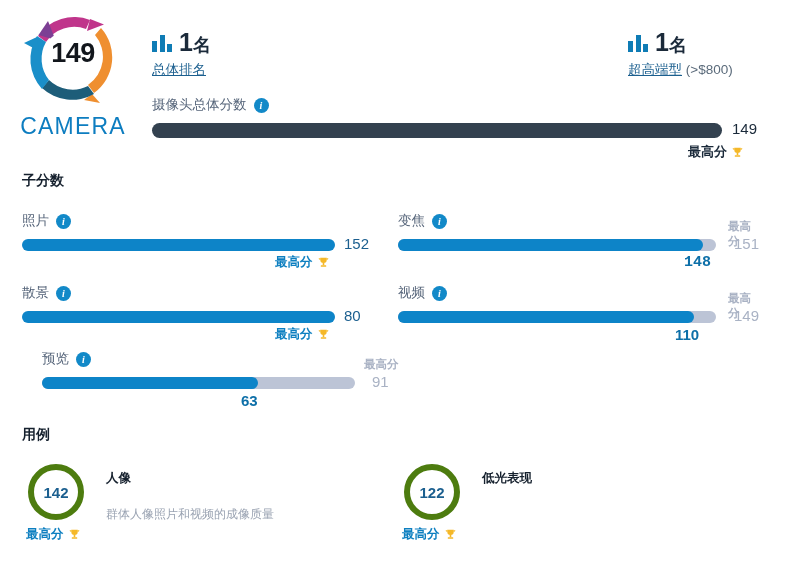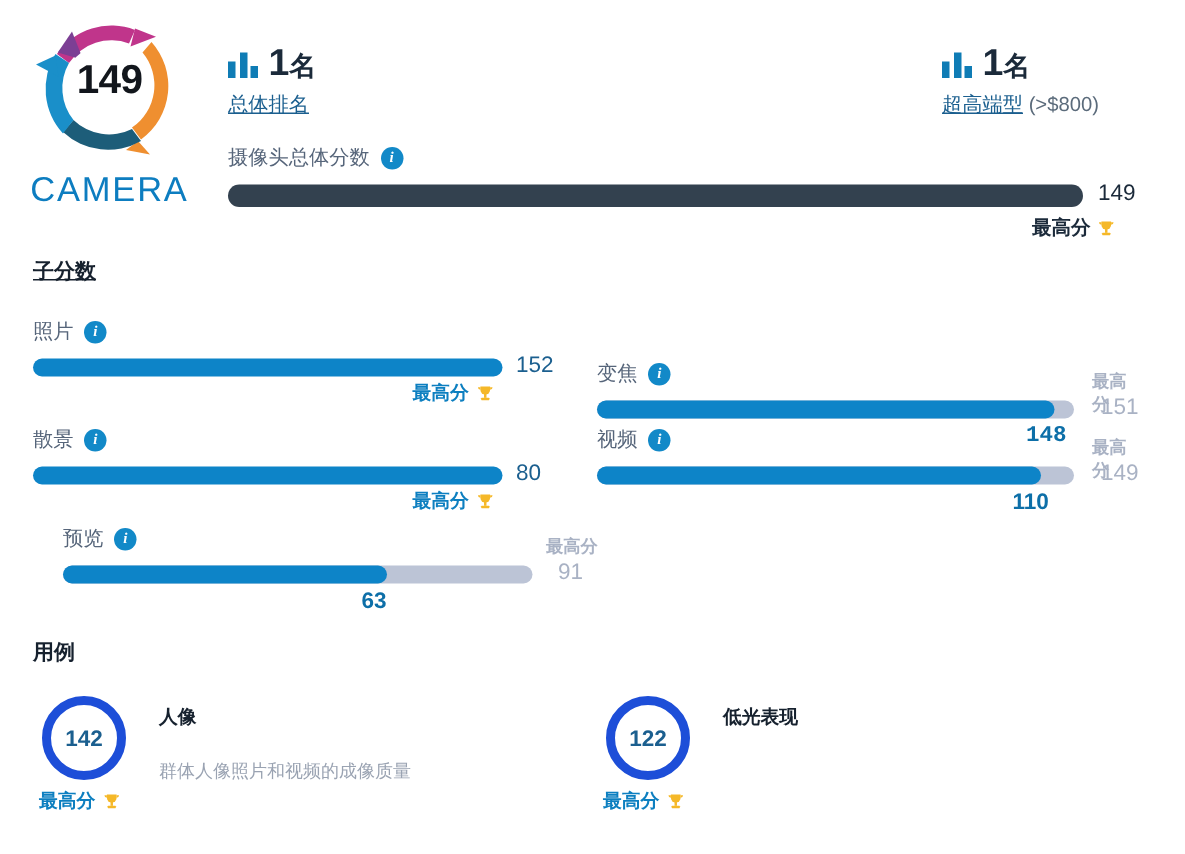--- a/index.html
+++ b/index.html
@@ -68,21 +68,21 @@
     width: 15px; height: 15px; border-radius: 50%;
     background: #1289c8; color: #fff;
     font-size: 10px; font-style: italic; font-weight: bold;
     display: inline-flex; align-items: center; justify-content: center;
     font-family: "Liberation Serif", serif;
     flex: none;
   }
 
   
   .section-title { position: absolute; font-size: 14px; font-weight: bold; color: #16212e; }
-  #t-sub { left: 22px; top: 172px; text-decoration: underline; }
+  #t-sub { left: 22px; top: 172px; }
   #t-use { left: 22px; top: 426px; }
 
   
   .sub { position: absolute; width: 360px; }
   .sub-label { display: flex; align-items: center; gap: 7px; font-size: 13.5px; color: #56657a; }
   .sub-bar-row { position: relative; margin-top: 9px; height: 12px; }
   .track {
     position: absolute; left: 0; top: 0; height: 12px;
     border-radius: 6px; background: #bcc4d6;
   }
@@ -109,21 +109,21 @@
   .best-below {
     position: absolute; top: 15px;
     display: flex; align-items: center; gap: 4px;
     font-size: 12.5px; font-weight: bold; color: #0d7fc0;
   }
 
   
   .uc { position: absolute; }
   .uc-ring {
     position: relative; width: 56px; height: 56px; border-radius: 50%;
-    border: 6px solid #1d4ed8; background: #fff;
+    border: 6px solid #4d7c0f; background: #fff;
     display: flex; align-items: center; justify-content: center;
   }
   .uc-ring span { font-size: 15px; font-weight: bold; color: #1b5f8f; }
   .uc-best {
     margin-top: 6px; margin-left: -2px;
     display: flex; align-items: center; gap: 4px;
     font-size: 12.5px; font-weight: bold; color: #0d7fc0;
   }
   .uc-text { position: absolute; left: 78px; top: 6px; width: 280px; }
   .uc-title { font-size: 12.5px; font-weight: bold; color: #16212e; }
@@ -227,21 +227,21 @@
           <path d="M6 3h12v4a6 6 0 0 1-12 0V3z" fill="#f5b828"></path>
           <path d="M3 4h3v3a3 3 0 0 1-3-3z" fill="#f5b828"></path>
           <path d="M21 4h-3v3a3 3 0 0 0 3-3z" fill="#f5b828"></path>
           <rect x="10.5" y="12" width="3" height="5" fill="#f5b828"></rect>
           <rect x="7" y="17" width="10" height="3" rx="0.6" fill="#f5b828"></rect>
         </svg>
       </div>
     </div>
   </div>
 
-  <div class="sub" style="left:398px; top:212px;margin-top:28px;">
+  <div class="sub" style="left:398px; top:212px;">
     <div class="sub-label">
       <span>变焦</span>
       <span class="info">i</span>
     </div>
     <div class="sub-bar-row">
       <div class="track" style="width:318px;"></div>
       <div class="fill" style="width:305px;"></div>
       <div class="maxlabel" style="left:330px;">最高分</div>
       <div class="maxnum" style="left:336px;">151</div>
       <div class="val-below" style="left:286px;font-family:Liberation Mono, monospace;">148</div>

